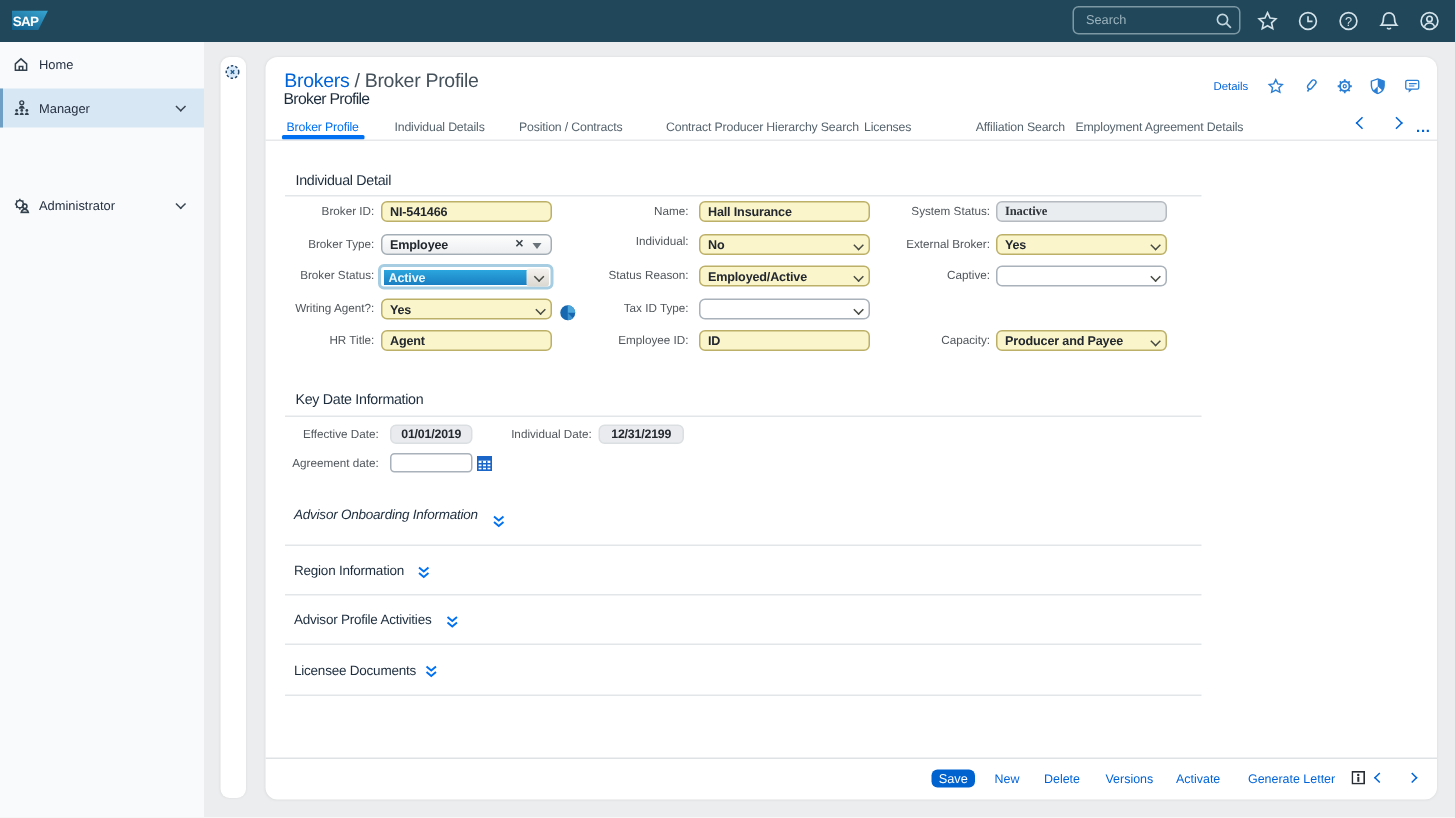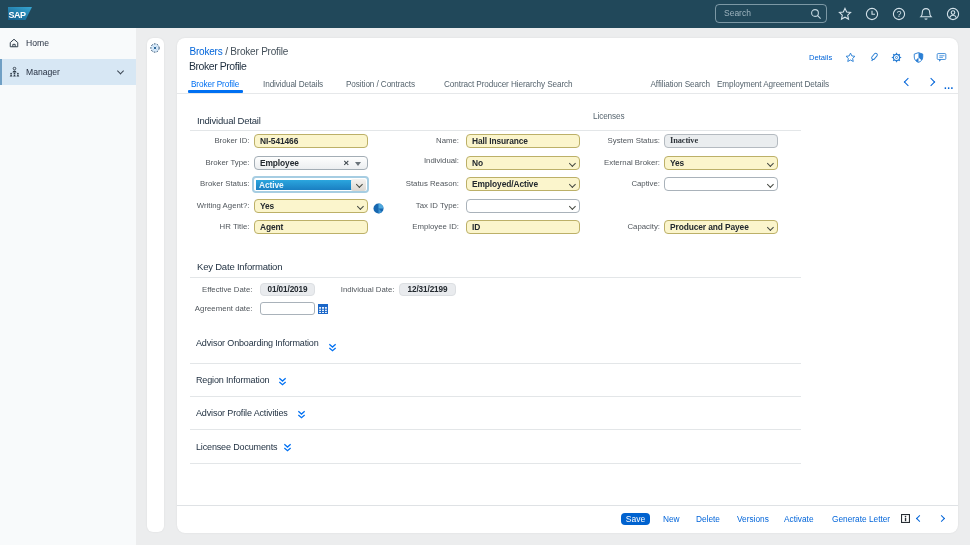--- a/index.html
+++ b/index.html
@@ -88,33 +88,43 @@
         <circle cx="6" cy="2.2" r="1.4" fill="none" stroke="#33404d" stroke-width="1"></circle>
         <path d="M3.8 6.6c.3-1.5 1.1-2.3 2.2-2.3s1.9.8 2.2 2.3z" fill="#33404d"></path>
         <circle cx="2.3" cy="7.8" r="1" fill="#33404d"></circle>
         <circle cx="6" cy="7.8" r="1" fill="#33404d"></circle>
         <circle cx="9.7" cy="7.8" r="1" fill="#33404d"></circle>
         <path d="M0.8 11c.2-1.2.8-1.8 1.5-1.8s1.3.6 1.5 1.8zM4.5 11c.2-1.2.8-1.8 1.5-1.8s1.3.6 1.5 1.8zM8.2 11c.2-1.2.8-1.8 1.5-1.8s1.3.6 1.5 1.8z" fill="#33404d"></path>
       </svg>
     <span class="t">Manager</span>
       <span class="ch"></span>
   </div>
+  <div class="nitm" style="top:96px;">
+    <svg width="11" height="11" viewBox="0 0 12 12">
+        <circle cx="4.6" cy="5" r="2.6" fill="none" stroke="#33404d" stroke-width="1.1"></circle>
+        <path d="M4.6 1v1.4M4.6 7.6V9M1 5h1.4M6.8 5h1.4M2 2.4l1 1M6.2 6.6l1 1M7.2 2.4l-1 1M2 7.6l1-1" stroke="#33404d" stroke-width="1"></path>
+        <circle cx="8.2" cy="6.6" r="1.6" fill="none" stroke="#33404d" stroke-width="1.1"></circle>
+        <path d="M5.6 11c.4-1.5 1.4-2.3 2.6-2.3s2.2.8 2.6 2.3z" fill="none" stroke="#33404d" stroke-width="1.1"></path>
+      </svg>
+    <span class="t">Administrator</span>
+      <span class="ch"></span>
+  </div>
 
 </div>
 
 <div id="strip">
   <svg class="abs" style="left:3px;top:4.5px;" width="10" height="10" viewBox="0 0 12 12">
       <circle cx="6" cy="6" r="5" fill="#d8eafa" stroke="#2a4a6b" stroke-width="1.2" stroke-dasharray="2 1.6"></circle>
       <path d="M4.6 4.6l2.8 2.8M7.4 4.6L4.6 7.4" stroke="#1c5a8f" stroke-width="1.1"></path>
     </svg>
 </div>
 
 <div id="main"></div>
 
-<div class="abs" style="left:189.5px;top:46.2px;font-size:10px;letter-spacing:-0.2px;"><span style="color:#0064d9;">Brokers</span><span style="color:#44505a;"> / Broker Profile</span></div>
+<div class="abs" style="left:189.5px;top:46.2px;font-size:13px;letter-spacing:-0.2px;"><span style="color:#0064d9;">Brokers</span><span style="color:#44505a;"> / Broker Profile</span></div>
 <div class="abs" style="left:189px;top:60px;font-size:10.5px;letter-spacing:-0.45px;color:#1d2d3e;">Broker Profile</div>
 <div class="abs" style="left:809px;top:53px;font-size:7.6px;color:#0064d9;">Details</div>
 
 <svg class="abs" style="left:845px;top:52px;" width="11" height="11" viewBox="0 0 14 14">
     <path d="M7 1.4l1.7 3.6 3.9.5-2.9 2.7.8 3.9L7 10.2l-3.5 1.9.8-3.9L1.4 5.5l3.9-.5z" fill="none" stroke="#2b7fd4" stroke-width="1.2"></path>
   </svg>
 <svg class="abs" style="left:869px;top:52px;" width="11" height="11" viewBox="0 0 14 14">
     <rect x="5" y="1" width="4" height="9" rx="2" transform="rotate(40 7 5.5)" fill="none" stroke="#2b7fd4" stroke-width="1.2"></rect>
     <line x1="5" y1="9" x2="3.4" y2="11.4" stroke="#2b7fd4" stroke-width="1.4"></line>
   </svg>
@@ -131,21 +141,21 @@
 <svg class="abs" style="left:936px;top:52px;" width="11" height="11" viewBox="0 0 14 14">
     <rect x="1.5" y="2" width="11" height="7.5" rx="1.2" fill="none" stroke="#2b7fd4" stroke-width="1.1"></rect>
     <path d="M4 9.5v3l3-3z" fill="#2b7fd4"></path>
     <path d="M4.2 4.8h6.6M4.2 6.8h4.6" stroke="#2b7fd4" stroke-width="1"></path>
   </svg>
 
 <span class="tab" style="left:191px;color:#0070f2;">Broker Profile</span>
 <span class="tab" style="left:263px;">Individual Details</span>
 <span class="tab" style="left:346px;">Position / Contracts</span>
 <span class="tab" style="left:444px;">Contract Producer Hierarchy Search</span>
-<span class="tab" style="left:593px;margin-top:32px;">Licenses</span>
+<span class="tab" style="left:576px;">Licenses</span>
 <span class="tab" style="left:650.5px;">Affiliation Search</span>
 <span class="tab" style="left:717px;">Employment Agreement Details</span>
 <div class="abs" style="left:187.5px;top:90px;width:55.5px;height:2.5px;background:#0070f2;border-radius:1px;"></div>
 <div class="abs" style="left:177px;top:92.5px;width:781px;height:1px;background:#e6e8ea;"></div>
 <span class="abs" style="left:905px;top:79px;width:6px;height:6px;border-left:1.4px solid #0064d9;border-bottom:1.4px solid #0064d9;transform:rotate(45deg);"></span>
 <span class="abs" style="left:928px;top:79px;width:6px;height:6px;border-right:1.4px solid #0064d9;border-bottom:1.4px solid #0064d9;transform:rotate(-45deg);"></span>
 <span class="abs" style="left:944px;top:80px;font-size:10px;color:#0064d9;font-weight:bold;letter-spacing:0.5px;">...</span>
 
 <div class="sech" style="top:114.5px;">Individual Detail</div>
 <div class="gline" style="top:130px;"></div>
@@ -205,21 +215,21 @@
 <div class="lbl" style="left:284.5px;top:282.7px;width:110px;line-height:13px;">Individual Date:</div>
 <div class="chip" style="left:399px;top:282.7px;width:57px;">12/31/2199</div>
 <div class="lbl" style="left:142.5px;top:302.4px;width:110px;line-height:13px;">Agreement date:</div>
 <div class="abs" style="left:260px;top:302.4px;width:55px;height:13px;background:#fff;border:1px solid #a9b2ba;border-radius:3px;"></div>
 <svg class="abs" style="left:317.5px;top:304px;" width="10" height="10" viewBox="0 0 10 10">
     <rect x="0.5" y="0.5" width="9" height="9" fill="none" stroke="#1a66c8" stroke-width="1.2"></rect>
     <rect x="0.5" y="0.5" width="9" height="2.6" fill="#1a66c8"></rect>
     <path d="M0.5 5.2h9M0.5 7.4h9M3.5 3.1v6.4M6.5 3.1v6.4" stroke="#1a66c8" stroke-width="1"></path>
   </svg>
 
-<div class="sech2" style="top:338px;">Advisor Onboarding Information</div>
+<div class="sech2" style="top:338px;font-style:italic;">Advisor Onboarding Information</div>
 <svg class="abs" style="left:328px;top:343px;" width="9" height="9" viewBox="0 0 10 10">
     <path d="M1.5 1.5L5 4.5l3.5-3M1.5 5.5L5 8.5l3.5-3" fill="none" stroke="#0070f2" stroke-width="1.4"></path>
   </svg>
 <div class="gline" style="top:362.5px;"></div>
 <div class="sech2" style="top:375px;">Region Information</div>
 <svg class="abs" style="left:278px;top:376.5px;" width="9" height="9" viewBox="0 0 10 10">
     <path d="M1.5 1.5L5 4.5l3.5-3M1.5 5.5L5 8.5l3.5-3" fill="none" stroke="#0070f2" stroke-width="1.4"></path>
   </svg>
 <div class="gline" style="top:395.8px;"></div>
 <div class="sech2" style="top:408.3px;">Advisor Profile Activities</div>

